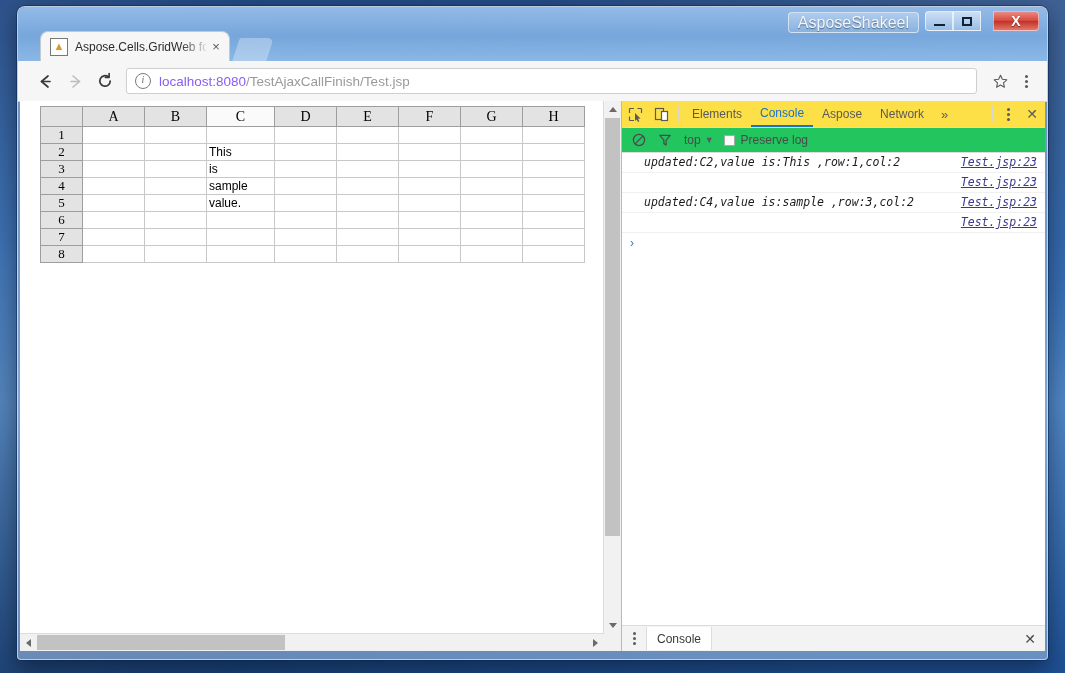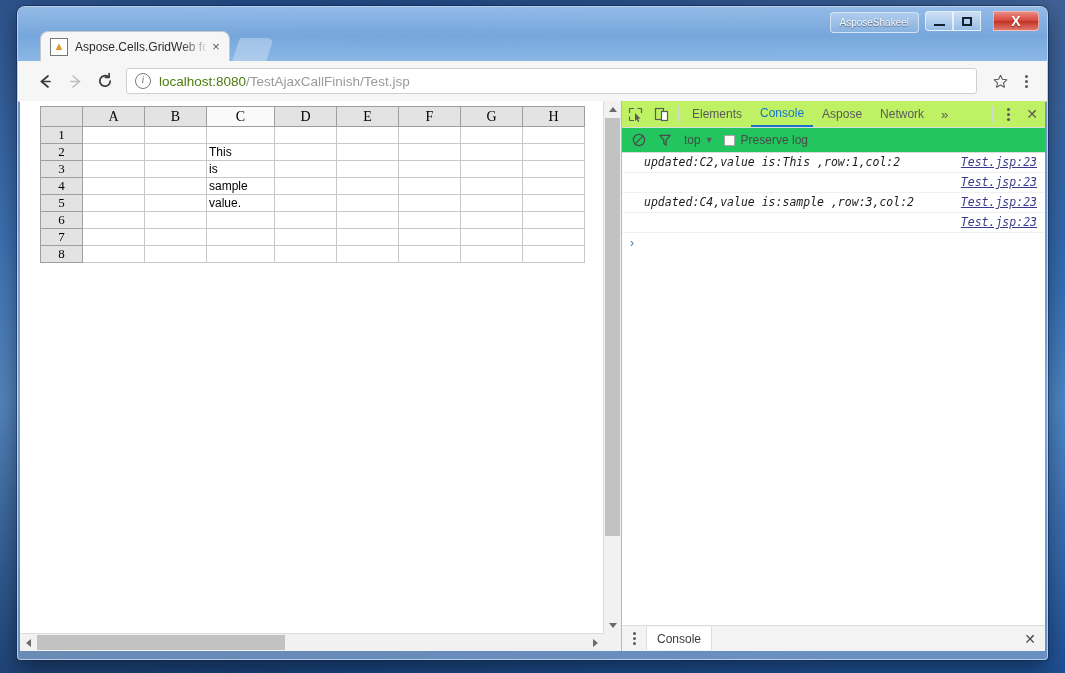--- a/index.html
+++ b/index.html
@@ -44,21 +44,21 @@
     background: linear-gradient(180deg, rgba(150,190,235,0.92) 0%, rgba(120,170,225,0.85) 45%, rgba(150,195,238,0.9) 100%);
     border-radius: 7px 7px 0 0;
   }
 
   
   #titlebar { position: absolute; left:0; top:0; right:0; height: 30px; }
   #winuser {
     position:absolute; right: 128px; top: 5px;
     height: 19px; padding: 0 9px;
     display:flex; align-items:center;
-    font-size: 10px; color:#f2f6fb;
+    font-size: 16px; color:#f2f6fb;
     background: linear-gradient(180deg, rgba(255,255,255,0.30), rgba(255,255,255,0.10));
     border:1px solid rgba(255,255,255,0.55);
     border-radius: 4px;
     text-shadow: 0 1px 1px rgba(0,0,0,0.45);
     white-space:nowrap;
   }
   .wbtn {
     position:absolute; top:4px; height:20px; width:28px;
     border:1px solid rgba(255,255,255,0.65);
     background: linear-gradient(180deg, rgba(255,255,255,0.55), rgba(215,232,248,0.30));
@@ -124,21 +124,21 @@
     display:flex; align-items:center; padding:0 8px;
     box-sizing:border-box;
   }
   #info-icon {
     width:14px; height:14px; flex:0 0 14px; margin-right:8px;
     border:1.4px solid #7a7a7a; border-radius:50%;
     color:#6a6a6a; font-size:10px; font-style:italic;
     line-height:12px; text-align:center; font-family:"Liberation Serif",serif;
   }
   #url { font-size:13.5px; color:#9a9a9a; white-space:nowrap; }
-  #url b { color:#4d7c0f; font-weight:normal; }
+  #url b { color:#8b5cf6; font-weight:normal; }
   #star { width:26px; height:26px; display:flex; align-items:center; justify-content:center; }
   #chrome-menu { width:26px; height:30px; margin-right:8px; display:flex; align-items:center; justify-content:center; flex-direction:column; }
   .dot3 { width:3px; height:3px; background:#5a5a5a; border-radius:50%; margin:1px 0; }
 
   
   #content {
     position:absolute; left:2px; top:94px; right:2px; bottom:8px;
     background:#fff; display:flex; overflow:hidden;
   }
   #page { position:relative; width:601px; flex:0 0 601px; background:#fff; }
@@ -193,21 +193,21 @@
 
   
   #devtools {
     flex:1 1 auto; position:relative;
     background:#fff; border-left:1px solid #b8b8b8;
     display:flex; flex-direction:column;
   }
   #dt-toolbar {
     height:26px; flex:0 0 26px;
     display:flex; align-items:center;
-    border-bottom:1px solid #dcdcdc; background:#bef264;
+    border-bottom:1px solid #dcdcdc; background:#fde047;
   }
   .dt-iconbtn { width:26px; height:26px; display:flex; align-items:center; justify-content:center; }
   .dt-sep { width:1px; height:16px; background:#d6d6d6; margin:0 4px; }
   .dt-tab {
     height:25px; padding:0 9px; display:flex; align-items:center;
     font-size:12px; color:#5a5a5a; box-sizing:border-box;
   }
   .dt-tab.active { color:#1a73c8; border-bottom:2px solid #1a73c8; }
   #dt-more { padding:0 8px; font-size:13px; color:#5a5a5a; display:flex; align-items:center; height:26px;}
   #dt-spacer { flex:1 1 auto; }

